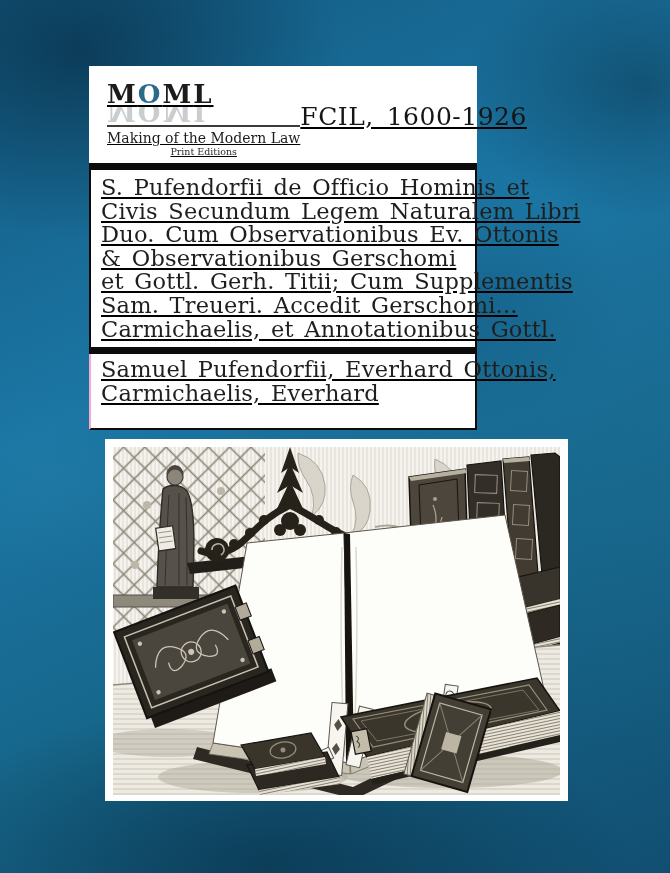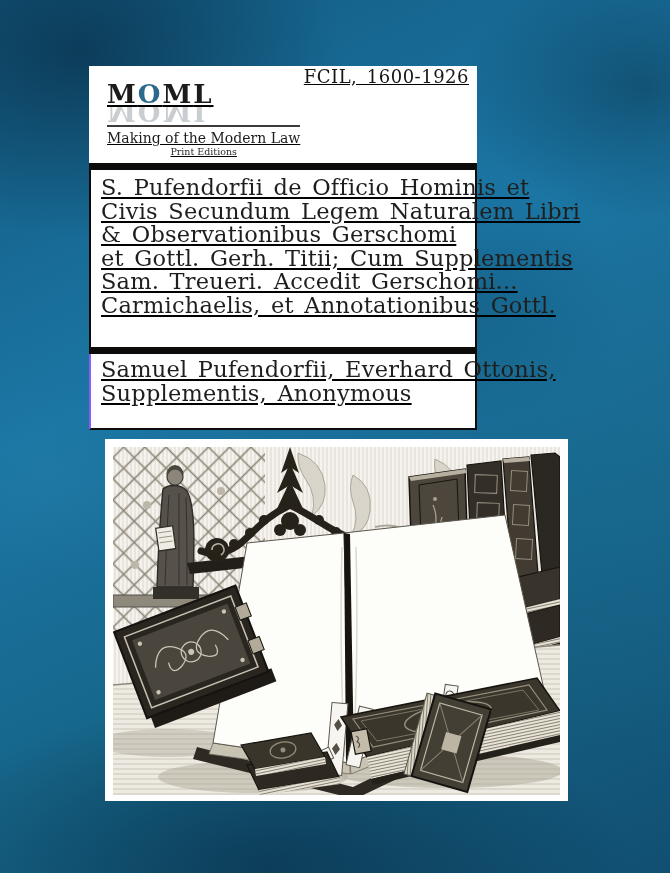--- a/index.html
+++ b/index.html
@@ -22,28 +22,28 @@
   .logo{margin-top:15px;display:inline-block;}
   .logo-acronym{font-size:26px;font-weight:bold;letter-spacing:2px;line-height:1.0;white-space:nowrap;}
   .logo-letter-dark{color:#1d1c1a;}
   .logo-letter-accent{color:#2c6a8c;}
   .logo-reflection-clip{height:16px;overflow:hidden;}
   .logo-reflection{display:block;transform:scaleY(-1);transform-origin:50% 35%;
     font-size:26px;font-weight:bold;letter-spacing:2px;line-height:1.0;color:#c9cdcf;white-space:nowrap;}
   .logo-rule{border:0;border-top:2px solid #3c3b39;margin:2px 0 3px;}
   .logo-tagline{font-size:14px;color:#1d1c1a;white-space:nowrap;}
   .logo-edition{font-size:9.5px;color:#2b2a28;text-align:center;margin-top:0;}
-  .collection{font-size:18px;color:#161514;letter-spacing:.5px;white-space:nowrap;
+  .collection{margin-top:36px;font-size:25px;color:#161514;letter-spacing:.5px;white-space:nowrap;
     word-spacing:.18em;}
   .rule-bar{height:7px;background:#0d0c0a;}
   .title-block{height:177px;box-sizing:border-box;border-left:2px solid #0d0c0a;border-right:2px solid #0d0c0a;
     padding:6px 4px 4px 10px;}
   .title-line{font-size:22.5px;line-height:23.6px;color:#1f1e1c;letter-spacing:.2px;word-spacing:.14em;
     white-space:nowrap;}
-  .author-block{height:76px;box-sizing:border-box;border-left:2px solid #8b5cf6;border-right:2px solid #0d0c0a;
+  .author-block{height:76px;box-sizing:border-box;border-left:2px solid #f9a8d4;border-right:2px solid #0d0c0a;
     border-bottom:2px solid #0d0c0a;padding:3px 4px 0 10px;}
   .author-line{font-size:22.5px;line-height:24px;color:#1f1e1c;letter-spacing:.2px;word-spacing:.14em;
     white-space:nowrap;}
   .illustration-panel{position:absolute;left:105px;top:439px;width:463px;height:362px;background:#ffffff;
     box-sizing:border-box;padding:8px 8px 6px 8px;}
   .illustration-panel svg{display:block;width:447px;height:348px;}
 </style>
 </head>
 <body>
 
@@ -61,31 +61,32 @@
         <div class="logo-edition">Print Editions</div>
       </div>
       <div class="collection">FCIL, 1600-1926</div>
     </div>
 
     <div class="rule-bar"></div>
 
     <div class="title-block">
       <div class="title-line">S. Pufendorfii de Officio Hominis et</div>
       <div class="title-line">Civis Secundum Legem Naturalem Libri</div>
+      <div class="title-line">Duo. Cum Observationibus Ev. Ottonis</div>
       <div class="title-line">&amp; Observationibus Gerschomi</div>
       <div class="title-line">et Gottl. Gerh. Titii; Cum Supplementis</div>
       <div class="title-line">Sam. Treueri. Accedit Gerschomi...</div>
       <div class="title-line">Carmichaelis, et Annotationibus Gottl.</div>
     </div>
 
     <div class="rule-bar"></div>
 
     <div class="author-block">
       <div class="author-line">Samuel Pufendorfii, Everhard Ottonis,</div>
-      <div class="author-line">Supplementis, Anonymous</div>
+      <div class="author-line">Carmichaelis, Everhard</div>
     </div>
   </div>
 
   <div class="illustration-panel">
     <svg viewBox="0 0 447 348" role="img" xmlns="http://www.w3.org/2000/svg" aria-label="Antique engraving of a large open book on a carved Gothic lectern, surrounded by old leather-bound volumes, a statuette and a lattice window">
       <defs>
         <pattern id="pv" width="4" height="4" patternUnits="userSpaceOnUse">
           <path d="M2,0 V4" stroke="#d8d3c9" stroke-width="1"></path>
         </pattern>
         <pattern id="ph" width="4" height="5" patternUnits="userSpaceOnUse">

